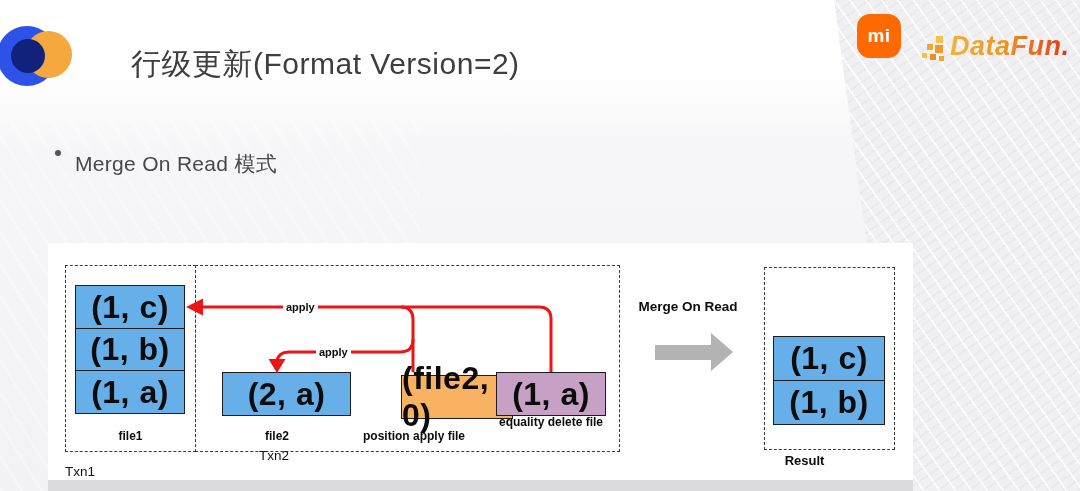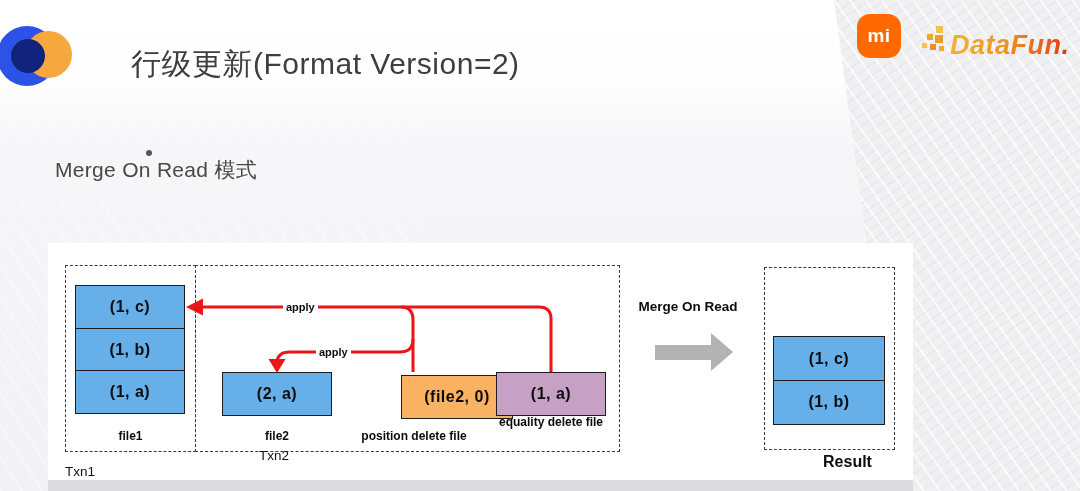--- a/index.html
+++ b/index.html
@@ -27,40 +27,40 @@
   .logo-mark{position:absolute;left:-3px;top:24px;width:80px;height:66px;}
   .logo-mark .c{position:absolute;border-radius:50%;}
   .c-blue{left:0;top:2px;width:60px;height:60px;background:var(--brand-blue);}
   .c-orange{left:28px;top:7px;width:47px;height:47px;background:var(--brand-orange);}
   .c-navy{left:14px;top:15px;width:34px;height:34px;background:var(--brand-navy);}
   .page-title{position:absolute;left:99px;top:44px;font-size:30px;color:#3e3e41;
     letter-spacing:.5px;white-space:pre;margin-left:32px;}
   .mi-badge{position:absolute;left:857px;top:14px;width:44px;height:44px;border-radius:13px;
     background:var(--xiaomi-orange);color:#fff;display:flex;align-items:center;justify-content:center;
     font-weight:bold;font-size:19px;letter-spacing:.5px;}
-  .datafun{position:absolute;left:922px;top:30px;height:40px;display:flex;align-items:flex-start;}
+  .datafun{position:absolute;left:922px;top:22px;height:40px;display:flex;align-items:flex-end;}
   .df-pixels{position:relative;width:26px;height:26px;margin-right:2px;margin-top:-4px;}
   .df-pixels i{position:absolute;display:block;}
   .df-text{font-size:27px;font-weight:bold;font-style:italic;letter-spacing:.5px;
     background:linear-gradient(90deg,#f2b23a 0%,#ef9420 45%,#e8541d 85%,#e02a18 100%);
     -webkit-background-clip:text;background-clip:text;color:transparent;}
   
-  .bullet-row{position:absolute;left:55px;top:150px;display:flex;align-items:center;color:#48484c;flex-direction:column;}
+  .bullet-row{position:absolute;left:55px;top:150px;display:flex;align-items:flex-start;color:#48484c;}
   .bullet-dot{width:6px;height:6px;border-radius:50%;background:#55555a;margin-right:14px;}
   .bullet-text{font-size:21px;letter-spacing:.3px;}
 
   
   .panel{position:absolute;left:48px;top:243px;width:865px;height:237px;background:#ffffff;}
   .dashed-box{position:absolute;border:1.5px dashed #3a3a3a;}
   .txn1-box{left:65px;top:265px;width:131px;height:187px;}
   .txn2-box{left:195px;top:265px;width:425px;height:187px;}
   .result-box{left:764px;top:267px;width:131px;height:183px;}
 
   .cell{position:absolute;border:1.6px solid #1d1d1f;display:flex;align-items:center;
-    justify-content:center;font-weight:bold;font-size:16px;color:#0c0c0c;letter-spacing:.5px;}
+    justify-content:center;font-weight:bold;font-size:32px;color:#0c0c0c;letter-spacing:.5px;}
   .cell.blue{background:var(--data-file-blue);}
   .cell.orange{background:var(--position-delete-orange);}
   .cell.purple{background:var(--equality-delete-purple);}
 
   .diagram-label{position:absolute;text-align:center;font-weight:bold;font-size:12px;color:#0c0c0c;}
   .txn-label{position:absolute;font-size:13.5px;color:#121212;}
   .merge-label{position:absolute;left:623px;top:299px;width:130px;text-align:center;
     font-weight:bold;font-size:13.5px;color:#0c0c0c;}
 
   .apply-tag{position:absolute;background:#ffffff;font-weight:bold;font-size:11px;color:#0c0c0c;
@@ -113,32 +113,32 @@
   <div class="bg-strip"></div>
 
   <div class="dashed-box txn1-box"></div>
   <div class="dashed-box txn2-box"></div>
   <div class="dashed-box result-box"></div>
 
   <div class="cell blue" style="left:75px;top:285px;width:110px;height:44px;">(1, c)</div>
   <div class="cell blue" style="left:75px;top:327.5px;width:110px;height:44px;">(1, b)</div>
   <div class="cell blue" style="left:75px;top:370px;width:110px;height:44px;">(1, a)</div>
 
-  <div class="cell blue" style="left:222px;top:372px;width:110px;height:44px;">(2, a)</div>
+  <div class="cell blue" style="left:222px;top:372px;width:129px;height:44px;">(2, a)</div>
   <div class="cell orange" style="left:358px;top:375px;width:112px;height:44px;margin-left:43px;">(file2, 0)</div>
   <div class="cell purple" style="left:496px;top:372px;width:110px;height:44px;">(1, a)</div>
 
   <div class="cell blue" style="left:773px;top:336px;width:112px;height:45px;">(1, c)</div>
   <div class="cell blue" style="left:773px;top:379.5px;width:112px;height:45px;">(1, b)</div>
 
   <div class="diagram-label" style="left:65px;top:429px;width:131px;">file1</div>
   <div class="diagram-label" style="left:222px;top:429px;width:110px;">file2</div>
-  <div class="diagram-label" style="left:344px;top:429px;width:140px;">position delete file</div>
+  <div class="diagram-label" style="left:344px;top:429px;width:140px;">position apply file</div>
   <div class="diagram-label" style="left:481px;top:415px;width:140px;">equality delete file</div>
-  <div class="diagram-label" style="left:782px;top:453px;width:131px;font-size:16px;text-align:center;">Result</div>
+  <div class="diagram-label" style="left:739px;top:453px;width:131px;font-size:13px;text-align:center;">Result</div>
 
   <div class="txn-label" style="left:65px;top:464px;width:131px;">Txn1</div>
   <div class="txn-label" style="left:259px;top:448px;width:140px;">Txn2</div>
 
   <div class="merge-label">Merge On Read</div>
   <div class="gray-arrow-shaft"></div>
   <div class="gray-arrow-head"></div>
 
   <svg class="arrows-svg" viewBox="0 0 1080 491">
     <g stroke="#ec1414" stroke-width="3" fill="none">

